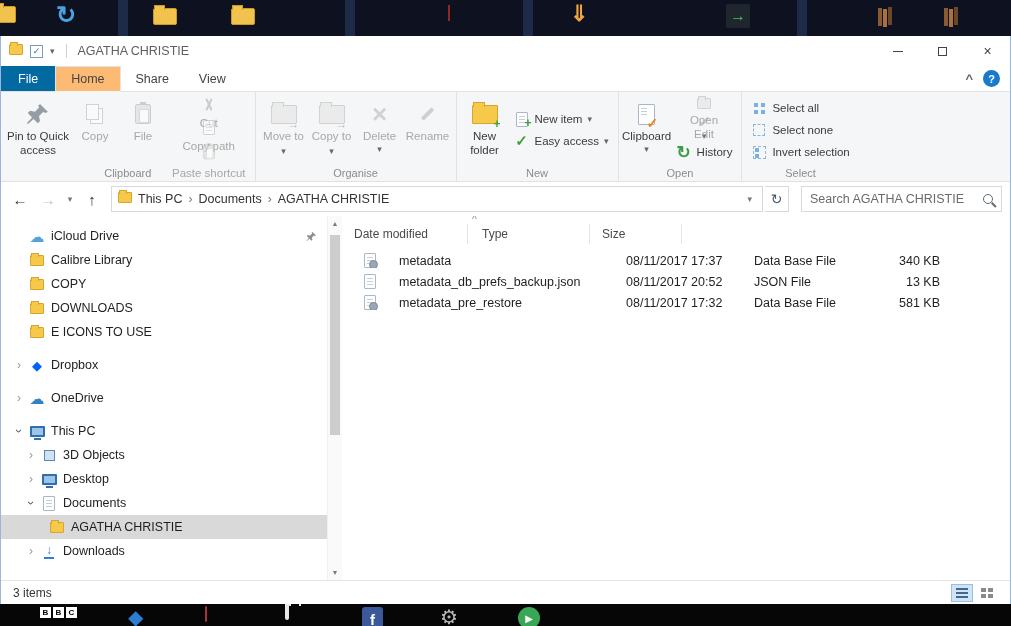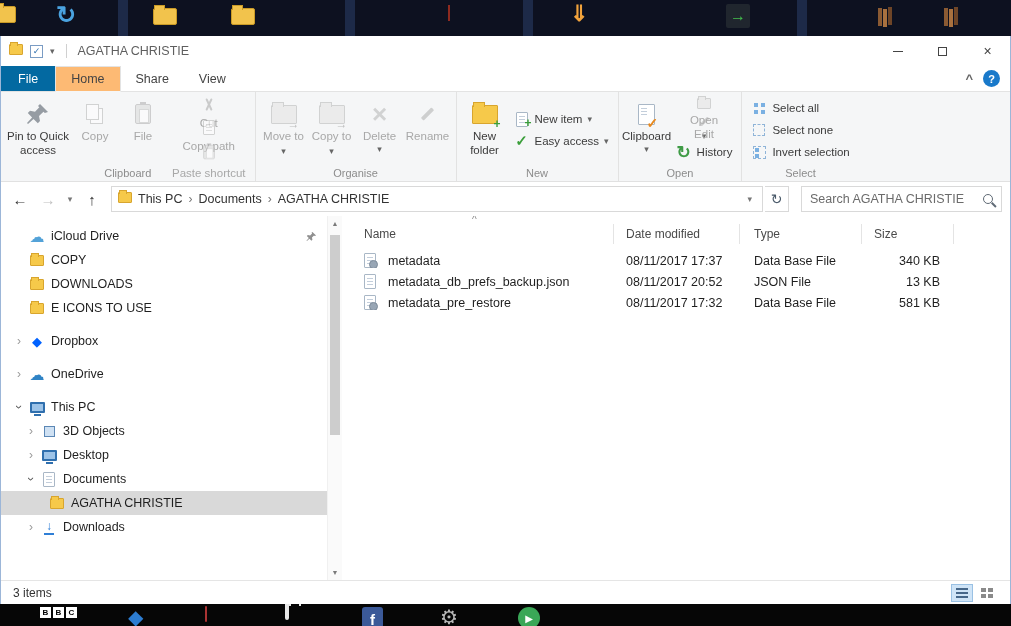--- a/index.html
+++ b/index.html
@@ -154,21 +154,21 @@
   .sort-caret { position:absolute; top:-2px; left:130px; color:#888; font-size:10px; }
   .col-headers { display:flex; height:28px; align-items:center; color:#4a4a4a; font-size:12px; position:relative; margin-top:4px; }
   .col { height:20px; display:flex; align-items:center; border-right:1px solid #e4e4e4; }
   .col.c-name { width:272px; padding-left:22px; }
   .col.c-date { width:126px; padding-left:12px; }
   .col.c-type { width:122px; padding-left:14px; }
   .col.c-size { width:92px; padding-left:12px; }
   .rows { padding-top:2px; }
   .frow { display:flex; align-items:center; height:21px; }
   .fcell { display:flex; align-items:center; overflow:hidden; white-space:nowrap; }
-  .fcell.c1 { width:272px; padding-left:22px; gap:12px; }
+  .fcell.c1 { width:272px; padding-left:22px; gap:23px; }
   .fcell.c2 { width:126px; padding-left:12px; }
   .fcell.c3 { width:122px; padding-left:14px; }
   .fcell.c4 { width:92px; justify-content:flex-end; padding-right:14px; }
   .i-file-db::after { content:""; position:absolute; right:-3px; bottom:-2px; width:7px; height:7px; border-radius:50%; background:#98a6b5; border:1px solid #7d8b9a; }
 
   
   .statusbar { height:24px; border-top:1px solid #e5e5e5; display:flex; align-items:center; padding:0 12px; font-size:12px; color:#333; }
   .view-toggles { margin-left:auto; display:flex; gap:3px; }
   .vt { width:22px; height:18px; display:flex; align-items:center; justify-content:center; border:1px solid transparent; }
   .vt.active { background:#cfe4f7; border-color:#9ac1e4; }
@@ -442,20 +442,26 @@
           <span class="sb-pin">
               <svg width="11" height="11" viewBox="0 0 24 24">
                 <path fill="#8f8f8f" d="M14 2l8 8-3.2 1-1.3-1.3L13 14l1 5-2.2 2.2-4.3-4.3L2 22l-1-1 5.1-5.5L1.8 11 4 8.8l5 1 4.3-4.5L12 4z"></path>
               </svg>
             </span>
         </div>
         <div class="sb-item q">
           <span class="sb-ic">
               <span class="i-folder"></span>
             </span>
+          <span class="sb-label">Calibre Library</span>
+        </div>
+        <div class="sb-item q">
+          <span class="sb-ic">
+              <span class="i-folder"></span>
+            </span>
           <span class="sb-label">COPY</span>
         </div>
         <div class="sb-item q">
           <span class="sb-ic">
               <span class="i-folder"></span>
             </span>
           <span class="sb-label">DOWNLOADS</span>
         </div>
         <div class="sb-item q">
           <span class="sb-ic">
@@ -525,21 +531,20 @@
         <div class="sb-arrow">▲</div>
         <div class="sb-track">
           <div class="sb-thumb"></div>
         </div>
         <div class="sb-arrow">▼</div>
       </div>
 
       <div class="content">
         <span class="sort-caret">^</span>
         <div class="col-headers">
-          <div class="col c-name">Name</div>
           <div class="col c-date">Date modified</div>
           <div class="col c-type">Type</div>
           <div class="col c-size">Size</div>
         </div>
         <div class="rows">
           <div class="frow">
             <div class="fcell c1">
                 <span class="i-doc i-file-db"></span>
                 <span>metadata</span>
               </div>

